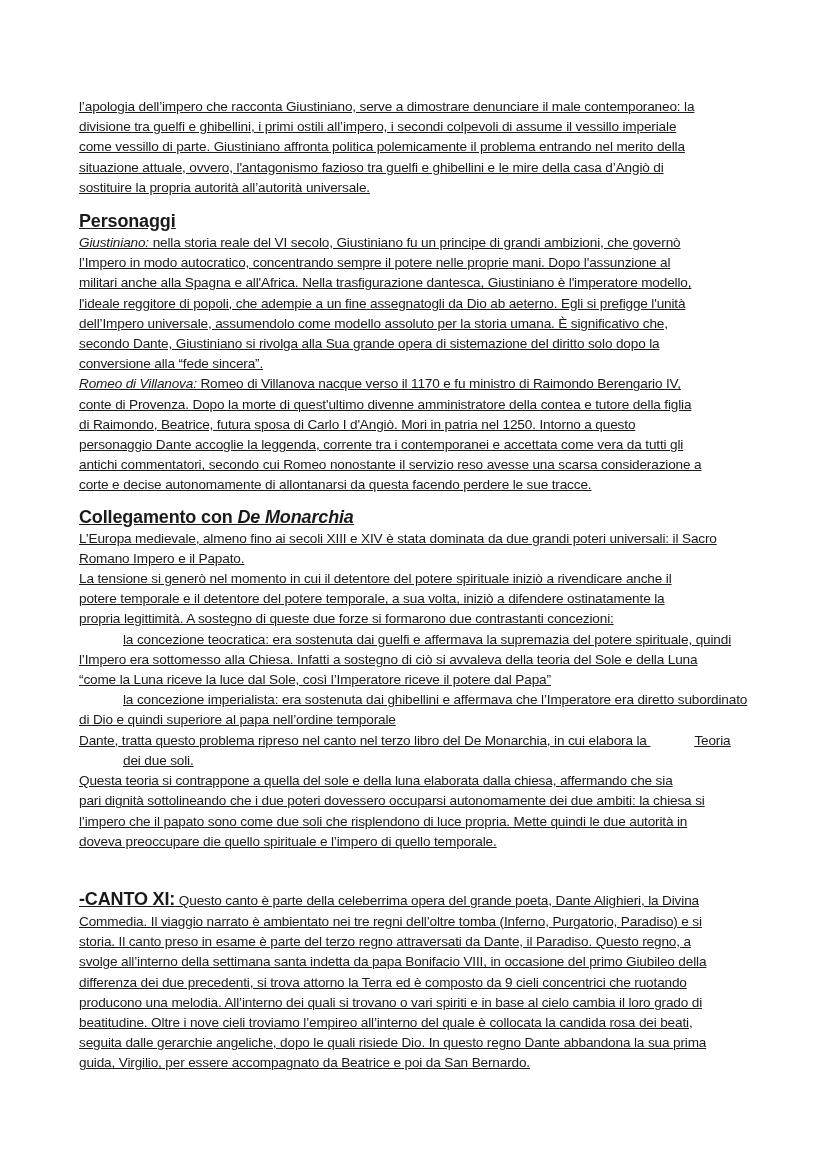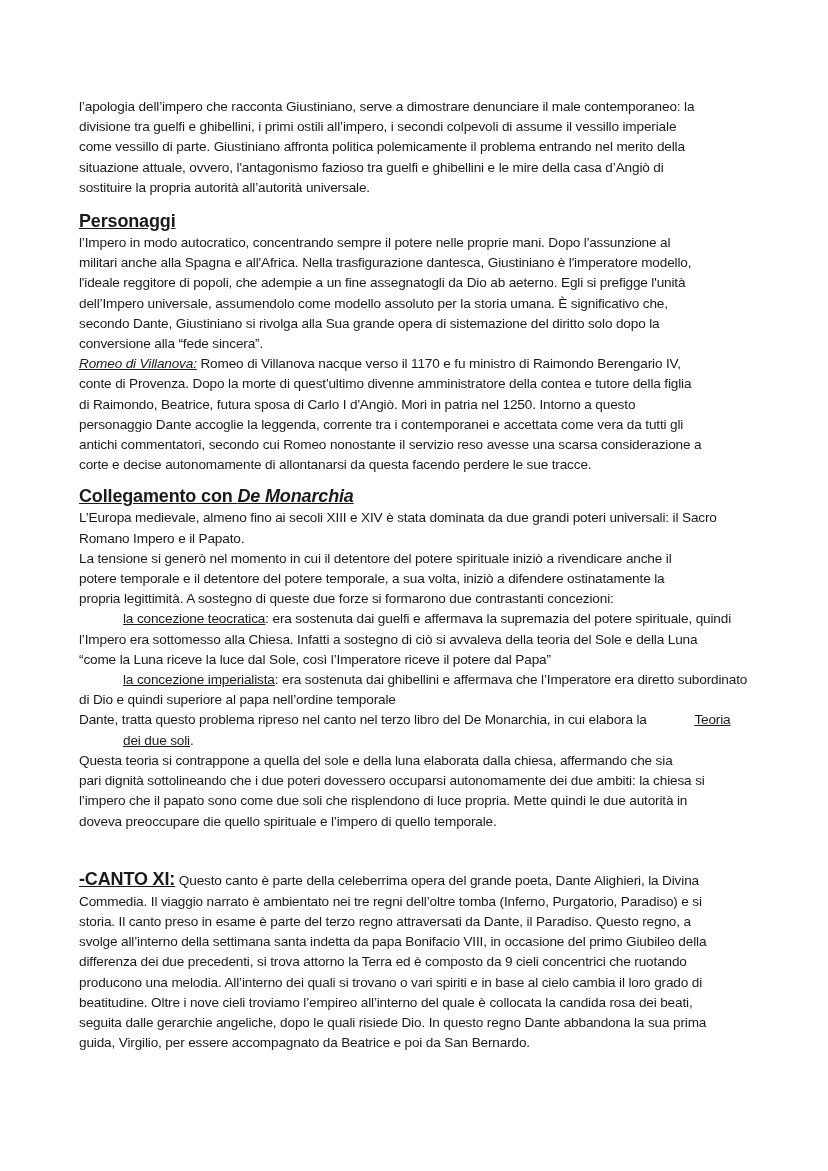--- a/index.html
+++ b/index.html
@@ -4,20 +4,21 @@
 <style>
   html, body { margin: 0; padding: 0; background: #ffffff; }
   body { width: 828px; height: 1171px; overflow: hidden; position: relative; }
   .page {
     position: absolute; left: 79px; top: 97px; width: 680px;
     font-family: "Liberation Sans", sans-serif;
     color: #1a1a1a;
     font-size: 13.6px;
     line-height: 20.2px;
     letter-spacing: -0.15px;
+    text-decoration: underline;
   }
   .line { white-space: nowrap; display: block; }
   .h { font-weight: bold; font-size: 18px; text-decoration: underline; line-height: 24px; display: block; margin-top: 9px; margin-bottom: 0; }
   .h i { font-style: italic; }
   .u { text-decoration: underline; padding-left: 44px; }
   .ui { text-decoration: underline; font-style: italic; }
   .canto-label { font-weight: bold; font-size: 18px; text-decoration: underline; }
   .gap { height: 20px; }
 </style>
 </head>
@@ -28,20 +29,21 @@
   <div>
     <span class="line">l’apologia dell’impero che racconta Giustiniano, serve a dimostrare denunciare il male contemporaneo: la</span>
     <span class="line">divisione tra guelfi e ghibellini, i primi ostili all’impero, i secondi colpevoli di assume il vessillo imperiale</span>
     <span class="line">come vessillo di parte. Giustiniano affronta politica polemicamente il problema entrando nel merito della</span>
     <span class="line">situazione attuale, ovvero, l'antagonismo fazioso tra guelfi e ghibellini e le mire della casa d’Angiò di</span>
     <span class="line">sostituire la propria autorità all’autorità universale.</span>
   </div>
 
   <span class="h" style="margin-top:11px">Personaggi</span>
   <div>
+    <span class="line"><span class="ui">Giustiniano:</span><span> nella storia reale del VI secolo, Giustiniano fu un principe di grandi ambizioni, che governò</span></span>
     <span class="line">l’Impero in modo autocratico, concentrando sempre il potere nelle proprie mani. Dopo l'assunzione al</span>
     <span class="line">militari anche alla Spagna e all'Africa. Nella trasfigurazione dantesca, Giustiniano è l'imperatore modello,</span>
     <span class="line">l'ideale reggitore di popoli, che adempie a un fine assegnatogli da Dio ab aeterno. Egli si prefigge l'unità</span>
     <span class="line">dell’Impero universale, assumendolo come modello assoluto per la storia umana. È significativo che,</span>
     <span class="line">secondo Dante, Giustiniano si rivolga alla Sua grande opera di sistemazione del diritto solo dopo la</span>
     <span class="line">conversione alla “fede sincera”.</span>
 
     <span class="line"><span class="ui">Romeo di Villanova:</span><span> Romeo di Villanova nacque verso il 1170 e fu ministro di Raimondo Berengario IV,</span></span>
     <span class="line">conte di Provenza. Dopo la morte di quest'ultimo divenne amministratore della contea e tutore della figlia</span>
     <span class="line">di Raimondo, Beatrice, futura sposa di Carlo I d'Angiò. Mori in patria nel 1250. Intorno a questo</span>

